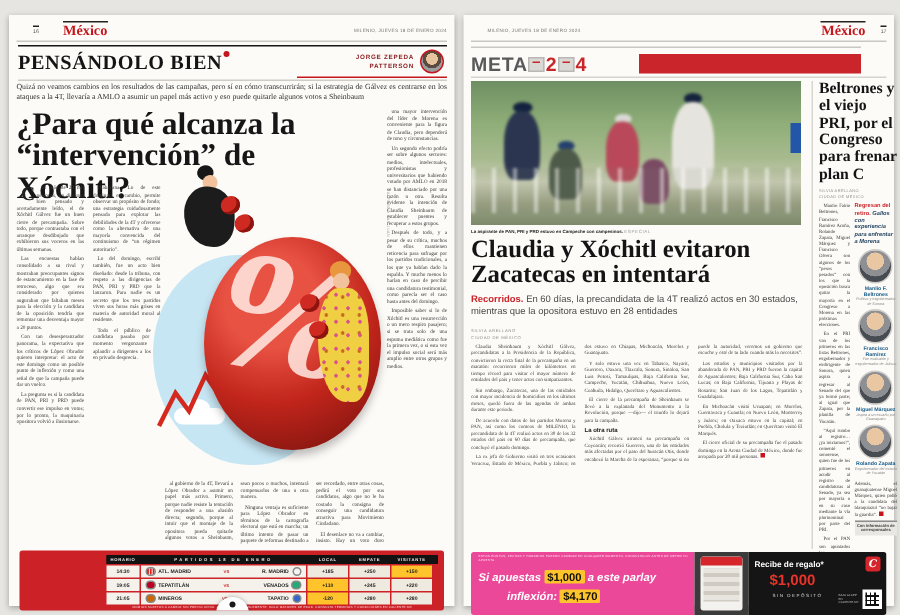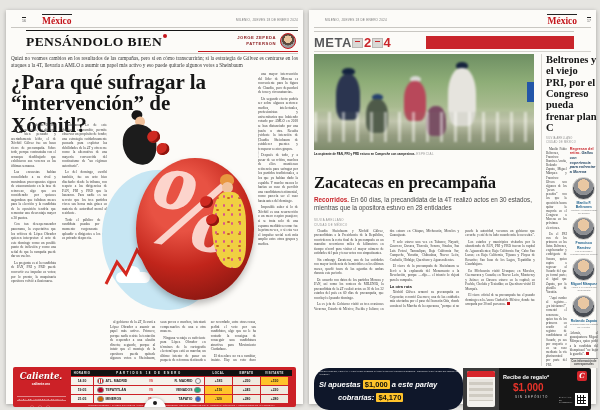--- a/index.html
+++ b/index.html
@@ -12,21 +12,21 @@
   .just p{margin:0 0 2px 0;text-indent:3px;}
 
   
   .hdrow{position:absolute;left:16px;right:5px;top:4px;height:12px;}
   .folio-num{position:absolute;font:3.5px "Liberation Sans",sans-serif;color:#555;top:3px;border-top:1.5px solid #222;padding-top:1px;}
   .masthead{position:absolute;font:bold 9.5px "Liberation Serif",serif;color:#c4161c;top:0;border-top:1.5px solid #222;padding-top:1px;}
   .folio-date{position:absolute;font:3.1px "Liberation Sans",sans-serif;color:#777;top:4px;letter-spacing:.2px;}
   .hdrule{position:absolute;left:5px;right:5px;top:17px;border-top:.5px solid #c9c7c2;}
 
   
-  .opband{position:absolute;left:20px;right:5px;top:20px;height:22px;border-top:1.5px solid #161616;border-bottom:.5px solid #cfccc6;}
+  .opband{position:absolute;left:6px;right:5px;top:20px;height:22px;border-top:1.5px solid #161616;border-bottom:.5px solid #cfccc6;}
   .optitle{position:absolute;left:0;top:3px;font:bold 13.5px "Liberation Serif",serif;color:#141414;letter-spacing:.4px;}
   .opdot{display:inline-block;width:4px;height:4px;background:#c4161c;border-radius:50%;vertical-align:top;margin-left:1px;}
   .opauthor{position:absolute;right:22px;top:4px;text-align:right;font:bold 4.2px "Liberation Sans",sans-serif;color:#8a1a1d;letter-spacing:.5px;line-height:1.4;}
   .avatar{position:absolute;right:2px;top:2px;width:14px;height:14px;border-radius:50%;border:1.5px solid #c4161c;
           background:radial-gradient(circle at 50% 38%,#e8c49e 0 34%,#5b4a3e 35% 55%,#9a9c9e 56% 100%);}
   .opredline{position:absolute;right:0;top:20px;width:100px;border-top:1.5px solid #c4161c;}
 
   .deck{position:absolute;left:5px;right:5px;top:45px;font:5.2px "Liberation Serif",serif;color:#333;line-height:1.4;text-align:justify;}
   .headline{position:absolute;left:5px;top:62px;width:225px;font:600 21px "Liberation Serif",serif;color:#161616;line-height:1.02;}
 
@@ -126,21 +126,21 @@
   .prof{text-align:center;margin-bottom:2.5px;}
   .pphoto{width:21px;height:21px;border-radius:50%;margin:0 auto 1px auto;
      background:radial-gradient(circle at 50% 34%,#e9c7a2 0 33%,#8d8f93 34% 58%,#474b52 59% 100%);border:.5px solid #cfcdc8;}
   .pname{font:bold 3.5px "Liberation Sans",sans-serif;color:#1a5e8a;line-height:1.15;}
   .pcap{font:italic 2.5px "Liberation Sans",sans-serif;color:#8a8a8a;line-height:1.2;}
   .btrail{font-size:3.2px;line-height:1.3;text-align:justify;color:#3a3a3a;}
   .corr{margin-top:2px;background:#e9e7e2;border-top:.8px solid #8c8c8c;font:bold 2.7px "Liberation Sans",sans-serif;color:#444;padding:1.5px 1px;text-align:center;}
 
   
   .adR{position:absolute;left:5px;right:5px;top:358px;height:42px;display:flex;font-family:"Liberation Sans",sans-serif;overflow:hidden;border-radius:2px;}
-  .adRred{flex:1;background:#0f172a;position:relative;color:#fff;border-radius:15px;}
+  .adRred{flex:1;background:#ec4899;position:relative;color:#fff;}
   .adRfine{position:absolute;left:5px;top:2px;right:4px;font-size:2px;line-height:1.3;opacity:.85;letter-spacing:.2px;}
   .parlay1{position:absolute;left:5px;top:12px;font:bold italic 7.5px "Liberation Sans",sans-serif;}
   .parlay2{position:absolute;left:24px;top:25px;font:bold italic 7.5px "Liberation Sans",sans-serif;}
   .chip{display:inline-block;background:#ffc32b;color:#15120b;padding:0 2px;border-radius:1px;font-style:normal;}
   .phone{width:36px;background:#3b3b3b;position:relative;}
   .phone .scr{position:absolute;left:4px;top:3px;right:4px;bottom:3px;background:#f4f2ee;border-radius:2px;overflow:hidden;}
   .phone .scr:before{content:"";position:absolute;left:0;top:0;right:0;height:6px;background:#d6252b;}
   .phone .scr:after{content:"";position:absolute;left:2px;top:8px;right:2px;height:22px;
       background:repeating-linear-gradient(180deg,#e8e5df 0 3px,#cfcbc2 3px 6px);}
   .adRblk{width:92px;background:#151515;position:relative;color:#fff;}
@@ -171,21 +171,21 @@
       <span>JORGE ZEPEDA</span><br>
       <span>PATTERSON</span>
     </div>
     <div class="avatar"></div>
     <div class="opredline"></div>
   </div>
 
   <div class="deck">Quizá no veamos cambios en los resultados de las campañas, pero sí en cómo transcurrirán; si la estrategia de Gálvez es centrarse en los ataques a la 4T, llevaría a AMLO a asumir un papel más activo y eso puede quitarle algunos votos a Sheinbaum</div>
 
   <div class="headline">
-    <span>¿Para qué sufragar la</span><br>
+    <span>¿Para qué alcanza la</span><br>
     <span>“intervención” de Xóchitl?</span>
   </div>
 
   <div class="colA just">
     <p><span class="dropcap">C</span><span>on más de 20 mil personas, un discurso bien pensado y acertadamente leído, el de Xóchitl Gálvez fue un buen cierre de precampaña. Sobre todo, porque contrastaba con el arranque desdibujado que exhibieron sus voceros en las últimas semanas.</span></p>
     <p>Las encuestas habían consolidado a su rival y mostraban preocupantes signos de estancamiento en la fase de retroceso, algo que era considerado por quienes auguraban que faltaban meses para la elección y la candidata de la oposición tendría que remontar una desventaja mayor a 20 puntos.</p>
     <p>Con tan desesperanzador panorama, la expectativa que los críticos de López Obrador quieren interpretar: el acto de este domingo como un posible punto de inflexión y como una señal de que la campaña puede dar un vuelco.</p>
     <p>La pregunta es si la candidata de PAN, PRI y PRD puede convertir ese impulso en votos; por lo pronto, la maquinaria opositora volvió a ilusionarse.</p>
   </div>
   <div class="colB just">
@@ -227,26 +227,20 @@
     <div class="illcredit">ALFREDO SAN JUAN</div>
   </div>
 
   <div class="colBtm just">
     <p>al gobierno de la 4T, llevará a López Obrador a asumir un papel más activo. Primero, porque nadie resiste la tentación de responder a una alusión directa; segundo, porque al intuir que el montaje de la opositora pueda quitarle algunos votos a Sheinbaum, sean pocos o muchos, intentará compensarlos de una u otra manera.</p>
     <p>Ninguna ventaja es suficiente para López Obrador en términos de la cartografía electoral que está en marcha; un último intento de pasar un paquete de reformas destinado a ser recordado, entre otras cosas, pedirá el voto por sus candidatos, algo que no le ha costado la consigna de conseguir una candidatura atractiva para Movimiento Ciudadano.</p>
     <p><span>El desenlace no va a cambiar, insisto. Hay un voto duro antilopezobradorista que se va a sumar por Xóchitl, sea buena o mala candidata; y hay un voto duro, dos veces más grande, que le daría a Claudia bajo cualquier circunstancia. Los que se vean disponibles se inclinarán, al menos, en una disputa entretenida. Veremos.</span></p>
   </div>
 
   <div class="adL">
-    <div class="adLogo">
-      <div class="adBrand">Caliente.</div>
-      <div class="adSite">caliente.mx</div>
-      <div class="adTag">CASA DE APUESTAS OFICIAL</div>
-      <div class="adBadges">⬡ ⬡ ⬡</div>
-    </div>
     <div class="btable">
       <div class="brow bh">
         <div class="c-time">HORARIO</div>
         <div class="c-match">PARTIDOS 18 DE ENERO</div>
         <div class="c-odd">LOCAL</div>
         <div class="c-odd">EMPATE</div>
         <div class="c-odd">VISITANTE</div>
       </div>
       <div class="brow">
         <div class="c-time">14:30</div>
@@ -332,42 +326,42 @@
       <div class="cap" style="left:58px;top:40px;width:11px;height:6px;background:#25406e"></div>
       <div class="person" style="left:52px;top:45px;width:22px;height:34px;background:#4e5a49"></div>
       <div class="person" style="left:112px;top:52px;width:20px;height:30px;background:#7a4a63"></div>
       <div class="rail"></div>
     </div>
     <div class="bluetag"></div>
   </div>
   <div class="caption"><b>La aspirante de PAN, PRI y PRD estuvo en Campeche con campesinos.</b> <span class="crd">ESPECIAL</span></div>
 
   <div class="rheadline">
-    <br>
-    <span>Zacatecas en precampaña</span>
+    <span>Claudia y Xóchitl evitaron</span><br>
+    <span>Zacatecas en intentará</span>
   </div>
   <div class="rlead"><b>Recorridos.</b> <span>En 60 días, la precandidata de la 4T realizó actos en 30 estados, mientras que la opositora estuvo en 28 entidades</span></div>
   <div class="rbyline"><span style="display:inline">SILVIA ARELLANO</span><span>CIUDAD DE MÉXICO</span></div>
 
   <div class="rbody just">
     <p>Claudia Sheinbaum y Xóchitl Gálvez, precandidatas a la Presidencia de la República, convirtieron la recta final de la precampaña en un maratón: recorrieron miles de kilómetros en tiempo récord para visitar el mayor número de entidades del país y tener actos con simpatizantes.</p>
     <p>Sin embargo, Zacatecas, una de las entidades con mayor incidencia de homicidios en los últimos meses, quedó fuera de las agendas de ambas durante este periodo.</p>
     <p>De acuerdo con datos de los partidos Morena y PAN, así como los conteos de MILENIO, la precandidata de la 4T realizó actos en 30 de los 32 estados del país en 60 días de precampaña, que concluyó el pasado domingo.</p>
     <p>La ex jefa de Gobierno visitó en tres ocasiones Veracruz, Estado de México, Puebla y Jalisco; en dos estuvo en Chiapas, Michoacán, Morelos y Guanajuato.</p>
     <p>Y solo estuvo una vez en Tabasco, Nayarit, Guerrero, Oaxaca, Tlaxcala, Sonora, Sinaloa, San Luis Potosí, Tamaulipas, Baja California Sur, Campeche, Yucatán, Chihuahua, Nuevo León, Coahuila, Hidalgo, Querétaro y Aguascalientes.</p>
     <p>El cierre de la precampaña de Sheinbaum se llevó a la explanada del Monumento a la Revolución, porque —dijo— el triunfo lo dejará para la campaña.</p>
     <h4>La otra ruta</h4>
     <p>Xóchitl Gálvez arrancó su precampaña en Coyoacán; recorrió Guerrero, una de las entidades más afectadas por el paso del huracán Otis, donde encabezó la Marcha de la esperanza, “porque si no puede la autoridad, veremos un gobierno que escuche y esté de tu lado cuando más lo necesites”.</p>
     <p>Los estados y municipios visitados por la abanderada de PAN, PRI y PRD fueron la capital de Aguascalientes; Baja California Sur, Cabo San Lucas; en Baja California, Tijuana y Playas de Rosarito; San Juan de los Lagos, Tepatitlán y Guadalajara.</p>
     <p>En Michoacán visitó Uruapan; en Morelos, Cuernavaca y Cuautla; en Nuevo León, Monterrey y Juárez; en Oaxaca estuvo en la capital; en Puebla, Cholula y Teziutlán; en Querétaro visitó El Marqués.</p>
     <p><span>El cierre oficial de su precampaña fue el pasado domingo en la Arena Ciudad de México, donde fue arropada por 20 mil personas.</span><span class="endmark"></span></p>
   </div>
 
   <div class="railR">
-    <div class="bheadline">Beltrones y el viejo PRI, por el Congreso pueda frenar plan C</div>
+    <div class="bheadline">Beltrones y el viejo PRI, por el Congreso para frenar plan C</div>
     <div class="bby"><span style="display:inline">SILVIA ARELLANO</span><span>CIUDAD DE MÉXICO</span></div>
     <div class="bcols">
       <div class="bcolA just">
         <p>Manlio Fabio Beltrones, Francisco Ramírez Acuña, Rolando Zapata, Miguel Márquez y Francisco Olvera son algunos de los “pesos pesados” con los que la oposición busca quitar la mayoría en el Congreso a Morena en las próximas elecciones.</p>
         <p>En el PRI van de los primeros en las listas Beltrones, exgobernador y exdirigente de Sonora, quien aspira a regresar al Senado del que ya formó parte; al igual que Zapata, por la planilla de Yucatán.</p>
         <p>“Aquí rumbo al registro… ¡ya iniciamos!”, comentó el sonorense, quien fue de los primeros en acudir al registro de candidaturas al Senado, ya sea por mayoría o en su caso mediante la vía plurinominal por parte del PRI.</p>
         <p>Por el PAN son apuntados los exgobernadores Ramírez Acuña, de Jalisco, y Márquez, de Guanajuato, además de Claudia Anaya y Ángel García Yáñez, quienes buscarán un escaño en la Cámara alta.</p>
       </div>
       <div class="bcolB">
         <div class="promo">
@@ -402,21 +396,21 @@
 
   <div class="adR">
     <div class="adRred">
       <div class="adRfine">
         <span>ESTOS PUNTOS, FECHAS Y HORARIOS PUEDEN CAMBIAR EN CUALQUIER MOMENTO.</span> <span>CONSÚLTALOS ANTES DE METER TU APUESTA.</span>
       </div>
       <div class="parlay1">
         <span>Si apuestas</span> <span class="chip">$1,000</span> <span>a este parlay</span>
       </div>
       <div class="parlay2">
-        <span>cobrarías:</span> <span class="chip">$4,170</span>
+        <span>inflexión:</span> <span class="chip">$4,170</span>
       </div>
     </div>
     <div class="phone">
         <div class="scr"></div>
       </div>
     <div class="adRblk">
       <div class="regalo">Recibe de regalo*</div>
       <div class="regamt">$1,000</div>
       <div class="regdep">SIN DEPÓSITO</div>
       <div class="clogo">C</div>

